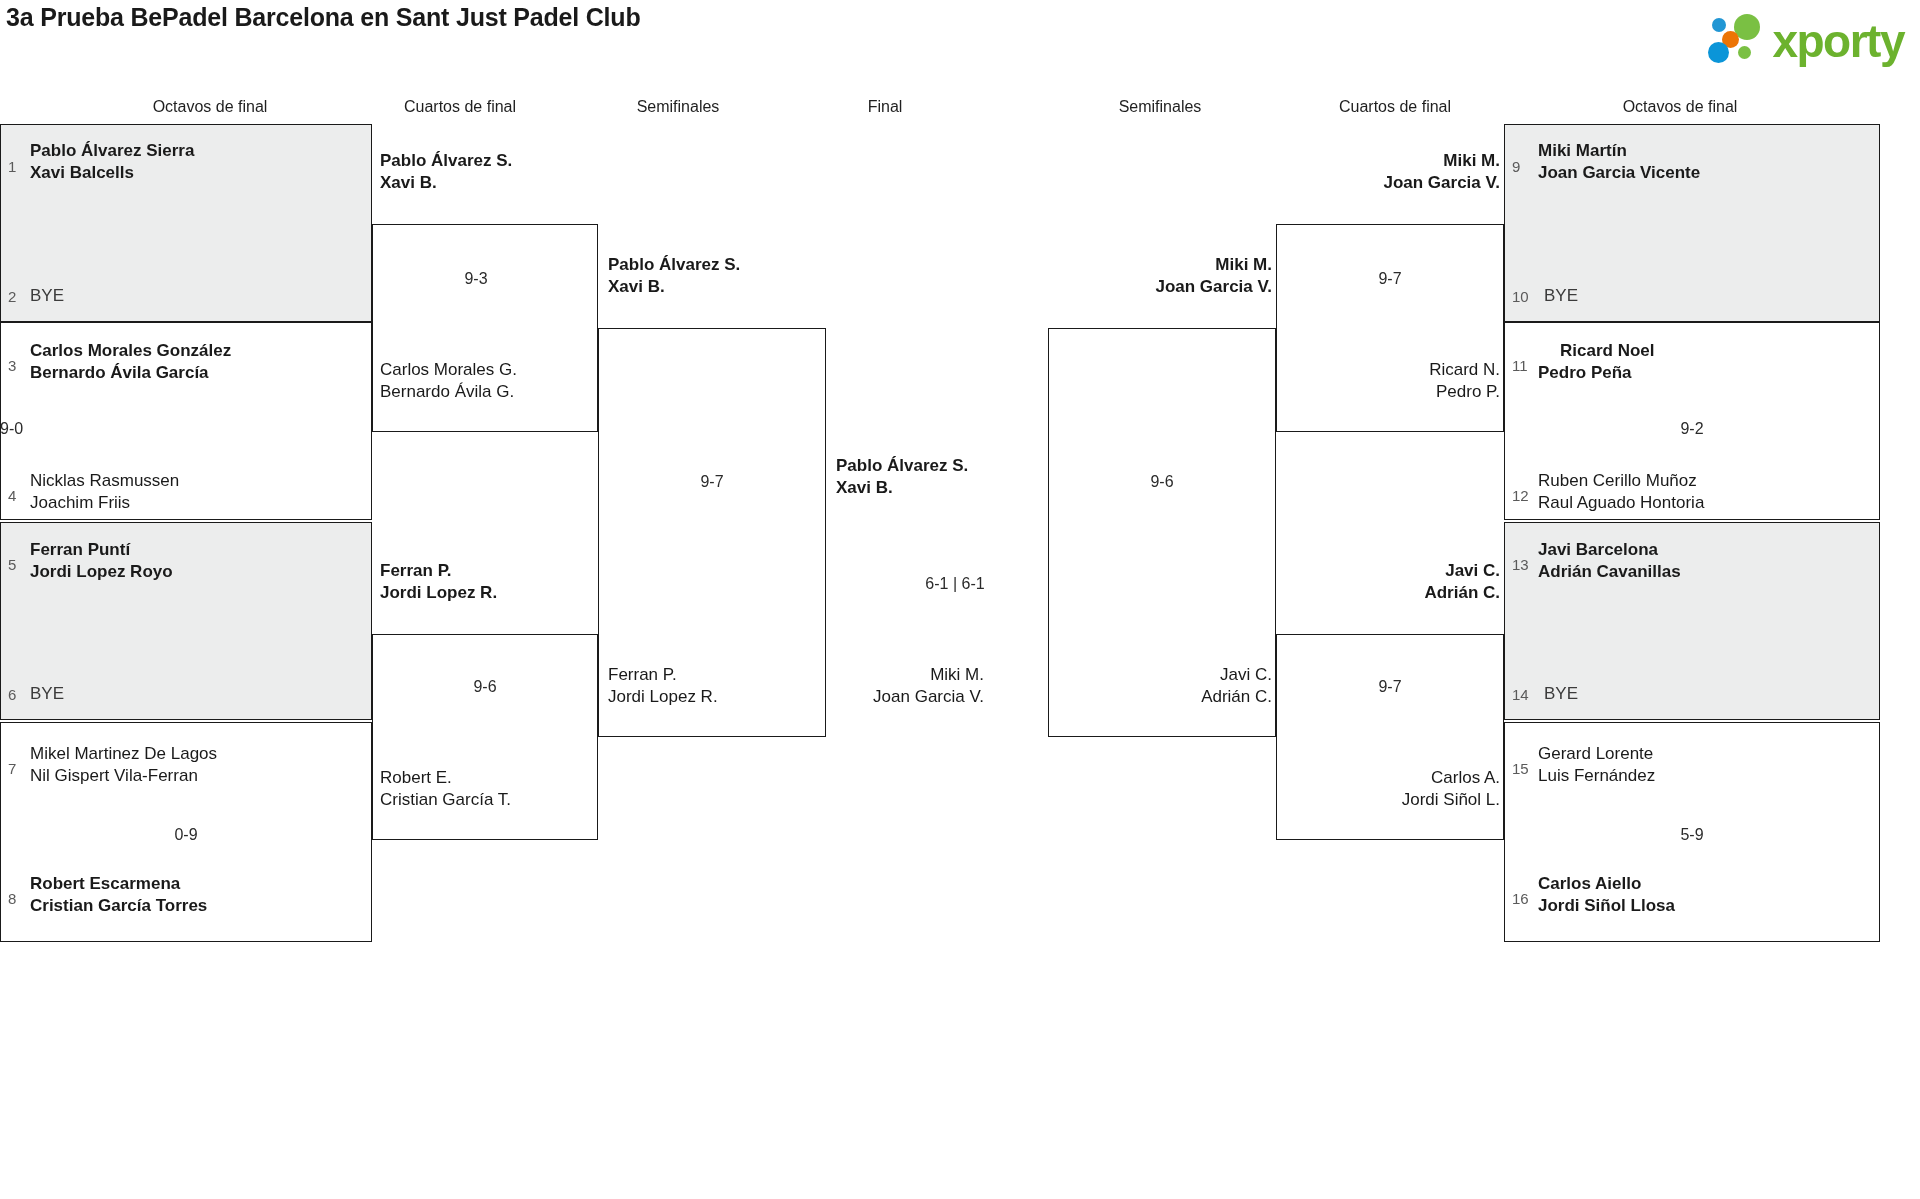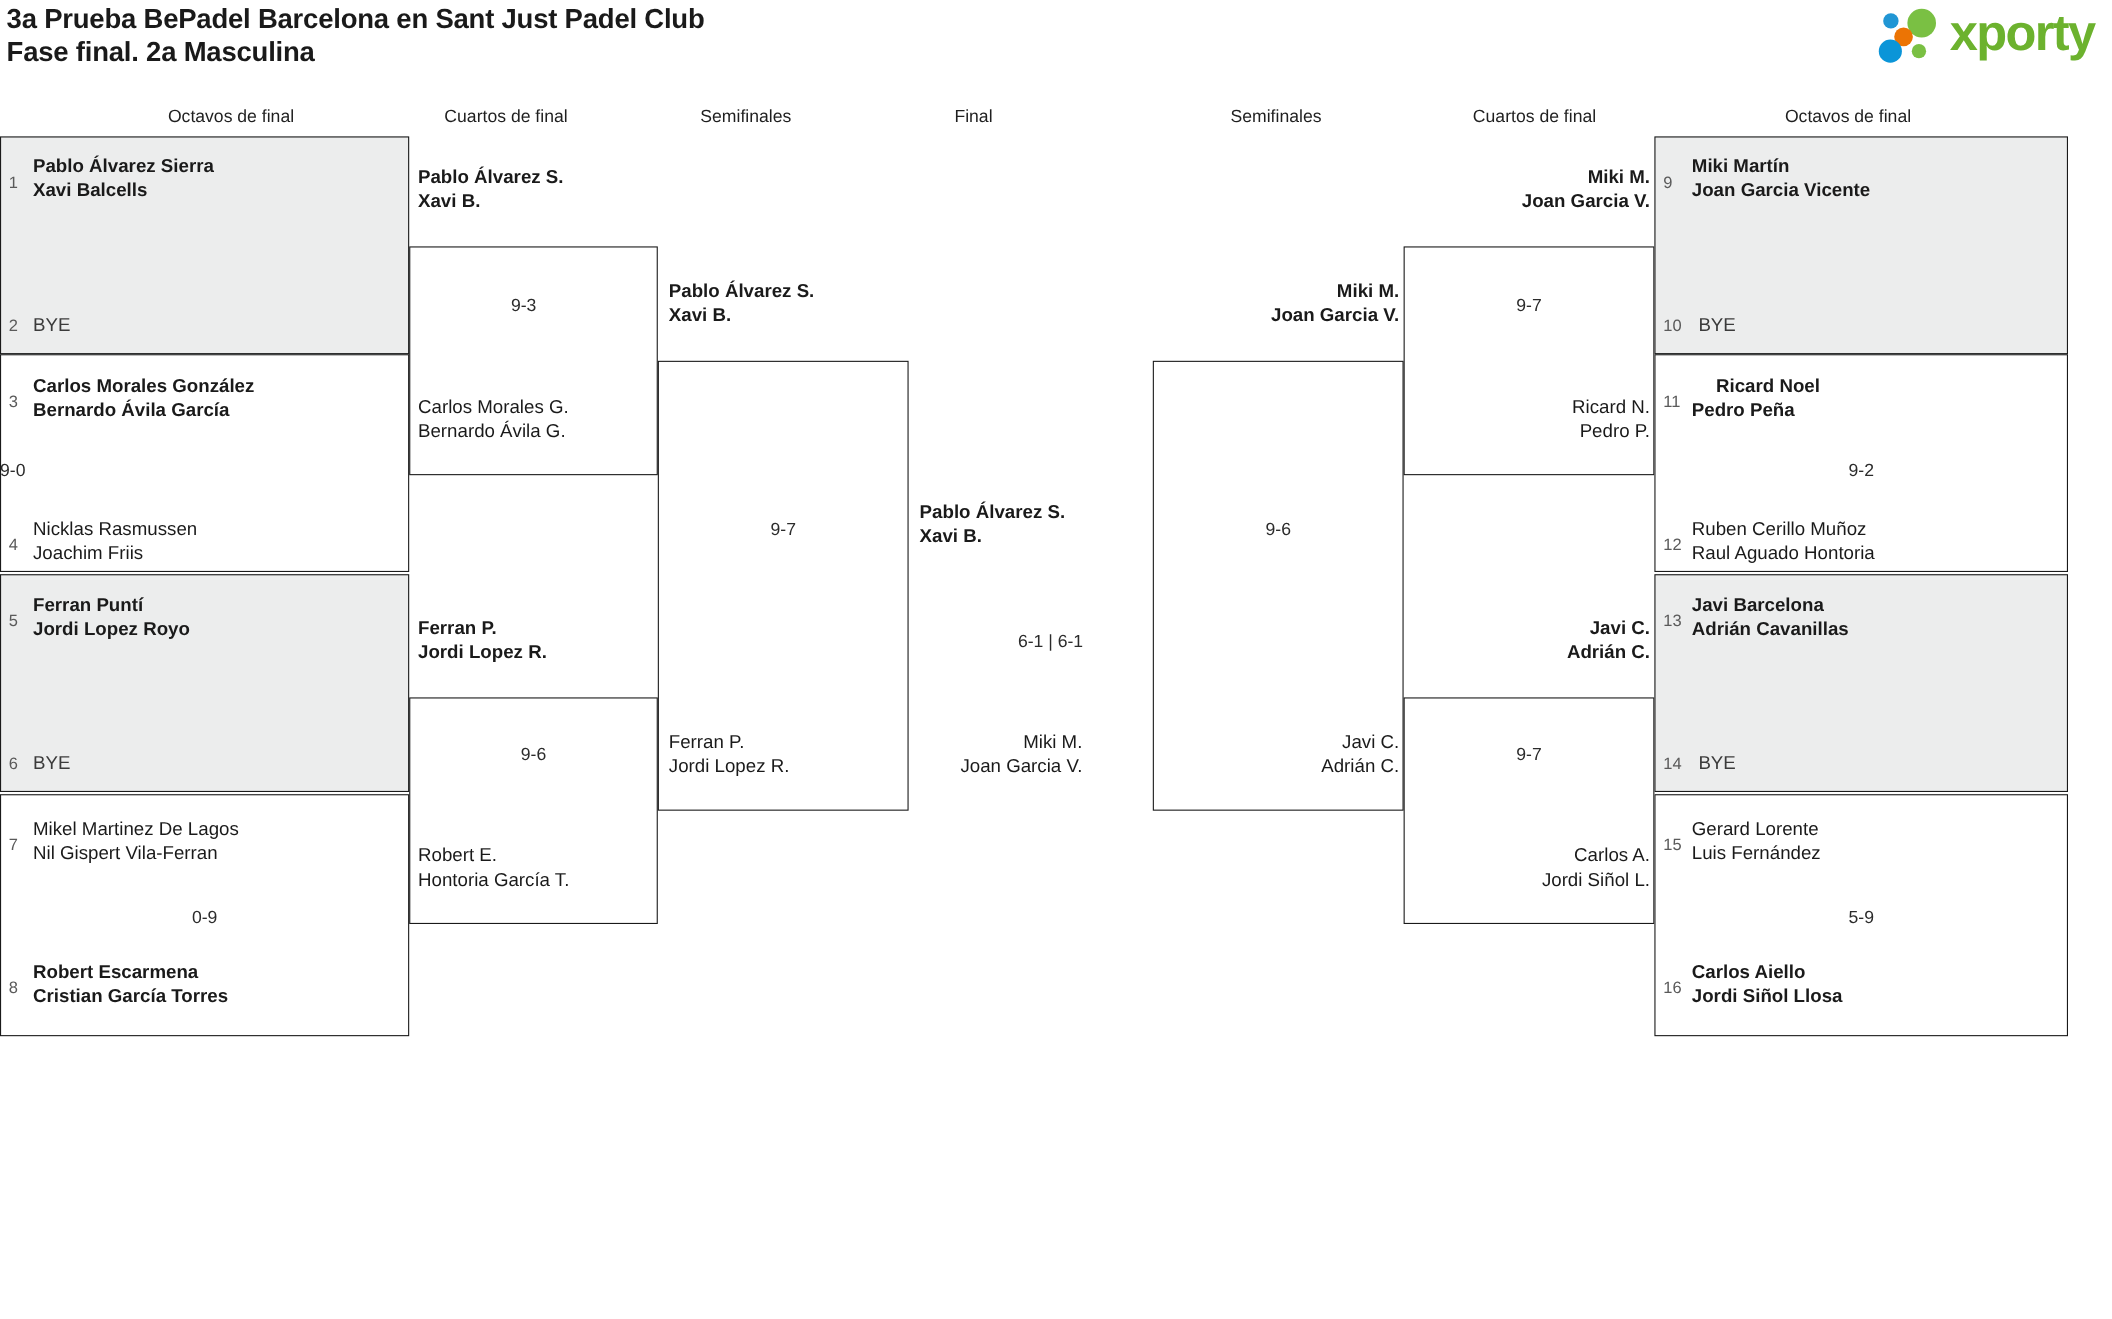--- a/index.html
+++ b/index.html
@@ -32,21 +32,21 @@
     white-space: nowrap;
   }
 
   
   #logo {
     position: absolute;
     right: 16px;
     top: 6px;
     height: 58px;
     display: flex;
-    align-items: flex-start;
+    align-items: flex-end;
     gap: 8px;
   }
   #logo-dots { position: relative; width: 56px; height: 52px; }
   #logo-dots span { position: absolute; border-radius: 50%; display: block; }
   .dot-a { width: 14px; height: 14px; left: 4px;  top: 6px;  background: #2196d4; }
   .dot-b { width: 26px; height: 26px; left: 26px; top: 2px;  background: #7ac043; }
   .dot-c { width: 17px; height: 17px; left: 14px; top: 19px; background: #ec7404; }
   .dot-d { width: 21px; height: 21px; left: 0px;  top: 30px; background: #0b95d8; }
   .dot-e { width: 13px; height: 13px; left: 30px; top: 34px; background: #7ac043; }
   #logo-word {
@@ -103,21 +103,20 @@
     white-space: nowrap;
   }
 </style>
 </head>
 <body>
 
 <div id="page">
 
   <div id="header-title">
     <div class="line">3a Prueba BePadel Barcelona en Sant Just Padel Club</div>
-    <div class="line">Fase final. 2a Masculina</div>
   </div>
 
   <div id="logo">
     <div id="logo-dots">
       <span class="dot-a"></span>
       <span class="dot-b"></span>
       <span class="dot-c"></span>
       <span class="dot-d"></span>
       <span class="dot-e"></span>
     </div>
@@ -169,21 +168,21 @@
   <div class="team win" style="left:380px; top:172px;">Xavi B.</div>
   <div class="score" style="left:372px; top:270px; width:208px; text-align:center;">9-3</div>
   <div class="team" style="left:380px; top:359px;">Carlos Morales G.</div>
   <div class="team" style="left:380px; top:381px;">Bernardo Ávila G.</div>
 
   <div class="box" style="left:372px; top:634px; width:226px; height:206px;"></div>
   <div class="team win" style="left:380px; top:560px;">Ferran P.</div>
   <div class="team win" style="left:380px; top:582px;">Jordi Lopez R.</div>
   <div class="score" style="left:372px; top:678px; width:226px; text-align:center;">9-6</div>
   <div class="team" style="left:380px; top:767px;">Robert E.</div>
-  <div class="team" style="left:380px; top:789px;">Hontoria García T.</div>
+  <div class="team" style="left:380px; top:789px;">Cristian García T.</div>
 
   <div class="box" style="left:598px; top:328px; width:228px; height:409px;"></div>
   <div class="team win" style="left:608px; top:254px;">Pablo Álvarez S.</div>
   <div class="team win" style="left:608px; top:276px;">Xavi B.</div>
   <div class="score" style="left:598px; top:473px; width:228px; text-align:center;">9-7</div>
   <div class="team" style="left:608px; top:664px;">Ferran P.</div>
   <div class="team" style="left:608px; top:686px;">Jordi Lopez R.</div>
 
   <div class="team win" style="left:836px; top:455px;">Pablo Álvarez S.</div>
   <div class="team win" style="left:836px; top:477px;">Xavi B.</div>

